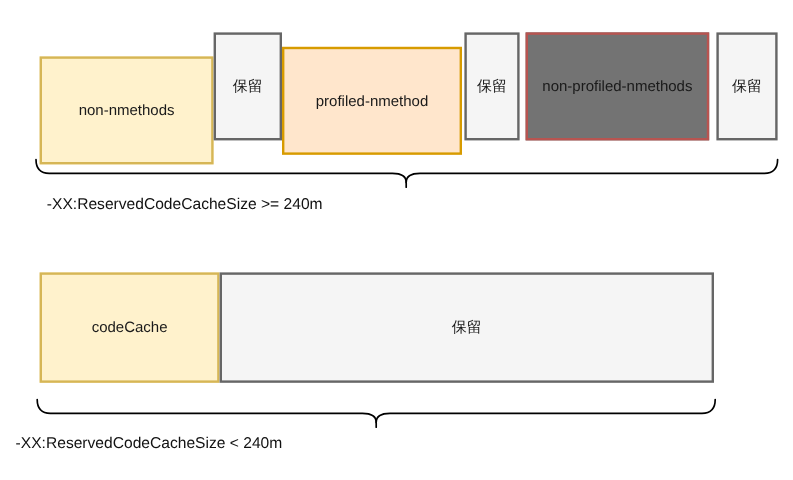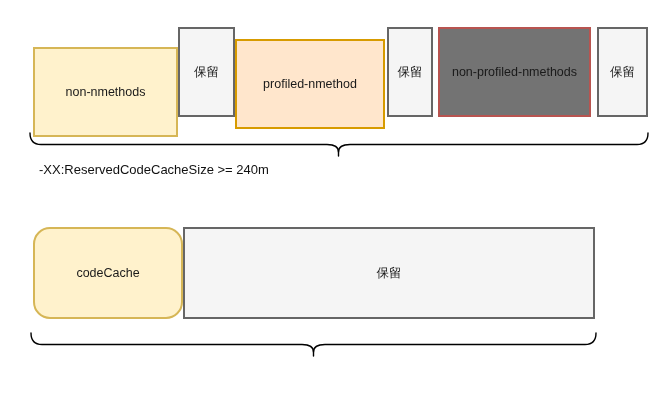--- a/index.html
+++ b/index.html
@@ -87,34 +87,35 @@
   <div class="box t4" style="background-color: rgb(245, 245, 245); border-color: rgb(102, 102, 102);">
     <span>保留</span>
   </div>
   <div class="box t5" style="background-color: #737373; border-color: rgb(184, 84, 80);">
     <span>non-profiled-nmethods</span>
   </div>
   <div class="box t6" style="background-color: rgb(245, 245, 245); border-color: rgb(102, 102, 102);">
     <span>保留</span>
   </div>
 
-  <div class="box c1" style="background-color: rgb(255, 242, 204); border-color: rgb(214, 182, 86); border-radius: 17px;">
+  <div class="box c1" style="background-color: rgb(255, 242, 204); border-color: rgb(214, 182, 86);">
     <span>codeCache</span>
   </div>
   <div class="box c2" style="background-color: rgb(245, 245, 245); border-color: rgb(102, 102, 102);">
     <span>保留</span>
   </div>
 
   <svg class="brace-svg" viewBox="0 0 661 400" xmlns="http://www.w3.org/2000/svg">
     <g fill="none" stroke="#000000" stroke-width="1.4" stroke-linecap="round">
       <path d="M30,133 Q30,144.5 41,144.5 L327,144.5 Q338.5,144.5 338.5,152 L338.5,156"></path>
       <path d="M648,133 Q648,144.5 637,144.5 L350,144.5 Q338.5,144.5 338.5,152"></path>
     </g>
     <g fill="none" stroke="#000000" stroke-width="1.4" stroke-linecap="round">
       <path d="M31,333 Q31,344.5 42,344.5 L302,344.5 Q313.5,344.5 313.5,352 L313.5,356"></path>
       <path d="M596,333 Q596,344.5 585,344.5 L325,344.5 Q313.5,344.5 313.5,352"></path>
     </g>
   </svg>
 
   <div class="caption caption-top">-XX:ReservedCodeCacheSize &gt;= 240m</div>
+  <div class="caption caption-bottom">-XX:ReservedCodeCacheSize &lt; 240m</div>
 
 
 </div>
 
 </body></html>

